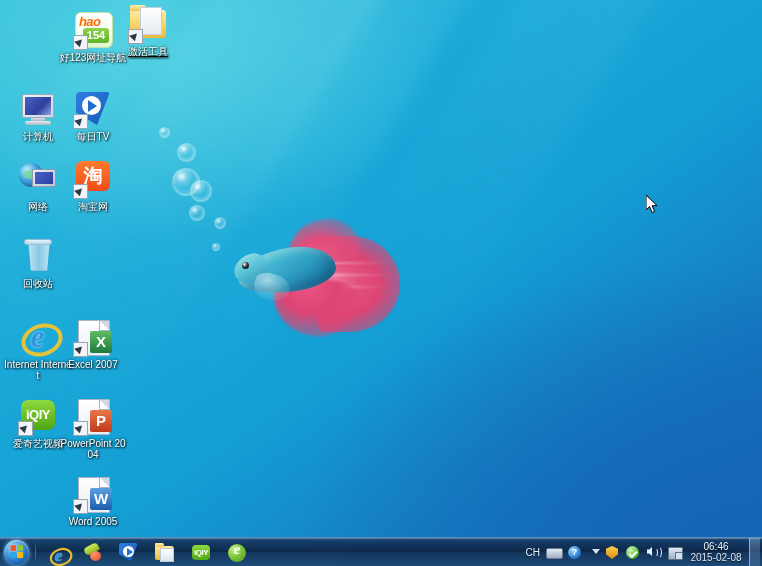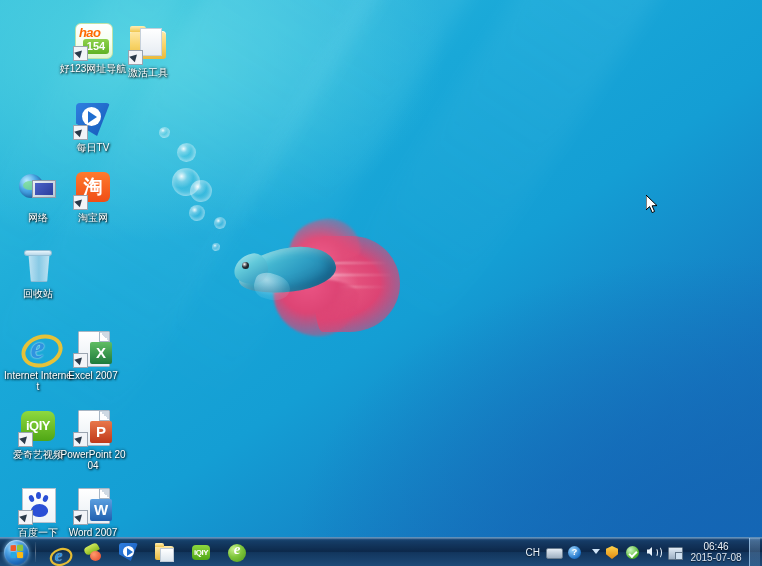--- a/index.html
+++ b/index.html
@@ -125,21 +125,21 @@
   .icon {
     position: absolute;
     width: 72px;
     text-align: center;
     cursor: default;
     user-select: none;
   }
   .icon .glyph {
     width: 40px;
     height: 40px;
-    margin: 15px auto 2px auto;
+    margin: 4px auto 2px auto;
     position: relative;
   }
   .icon .label {
     font-size: 10px;
     line-height: 11px;
     color: #ffffff;
     text-shadow: 0 0 3px rgba(0,0,0,0.85), 1px 1px 2px rgba(0,0,0,0.85);
     word-break: break-all;
     padding: 0 1px;
   }
@@ -630,29 +630,39 @@
     <div class="glyph">
       <div class="hao">
         <div class="h-txt">hao</div>
         <div class="n-box">154</div>
       </div>
       <div class="shortcut-arrow"></div>
     </div>
     <div class="label">好123网址导航</div>
   </div>
 
-  <div class="icon" style="left:112px;top:10px;">
+  <div class="icon" style="left:112px;top:0;text-decoration:underline;">
     <div class="glyph">
       <div class="folder"></div>
       <div class="folder-open-page"></div>
       <div class="shortcut-arrow"></div>
     </div>
     <div class="label">激活工具</div>
   </div>
 
+  <div class="icon" style="left:2px;top:85px;">
+    <div class="glyph">
+      <div class="monitor">
+          <div class="screen"></div>
+        </div>
+      <div class="monitor-stand"></div>
+      <div class="monitor-base"></div>
+    </div>
+    <div class="label">计算机</div>
+  </div>
 
   <div class="icon" style="left:2px;top:155px;">
     <div class="glyph">
       <div class="globe"></div>
       <div class="net-screen">
           <i></i>
         </div>
     </div>
     <div class="label">网络</div>
   </div>
@@ -668,21 +678,21 @@
   </div>
 
   <div class="icon" style="left:57px;top:155px;">
     <div class="glyph">
       <div class="tao">淘</div>
       <div class="shortcut-arrow"></div>
     </div>
     <div class="label">淘宝网</div>
   </div>
 
-  <div class="icon" style="left:2px;top:232px;font-family:Liberation Mono, monospace;">
+  <div class="icon" style="left:2px;top:232px;">
     <div class="glyph">
       <div class="bin"></div>
       <div class="bin-lid"></div>
     </div>
     <div class="label">回收站</div>
   </div>
 
 
   <div class="icon" style="left:2px;top:313px;">
     <div class="glyph">
@@ -717,42 +727,30 @@
     <div class="glyph">
       <div class="odoc">
         <div class="fold"></div>
         <div class="tile tile-p">P</div>
       </div>
       <div class="shortcut-arrow"></div>
     </div>
     <div class="label">PowerPoint 2004</div>
   </div>
 
-  <div class="icon" style="left:2px;top:470px;">
-    <div class="glyph">
-      <div class="baidu">
-        <div class="paw-pad"></div>
-        <div class="paw-toe" style="left:6px;top:6px;transform:rotate(-20deg);"></div>
-        <div class="paw-toe" style="left:13px;top:3px;"></div>
-        <div class="paw-toe" style="left:20px;top:6px;transform:rotate(20deg);"></div>
-      </div>
-      <div class="shortcut-arrow"></div>
-    </div>
-    <div class="label">百度一下</div>
-  </div>
 
   <div class="icon" style="left:57px;top:470px;">
     <div class="glyph">
       <div class="odoc">
         <div class="fold"></div>
         <div class="tile tile-w">W</div>
       </div>
       <div class="shortcut-arrow"></div>
     </div>
-    <div class="label">Word 2007</div>
+    <div class="label">Word 2005</div>
   </div>
 
   <div id="taskbar">
 
     <div id="start-orb">
       <div class="orb">
         <div class="winlogo">
           <span class="wl-tl"></span>
             <span class="wl-tr"></span>
           <span class="wl-bl"></span>
@@ -838,21 +836,21 @@
         <div class="spk-w2"></div>
       </div>
 
       <div class="tray-ico">
         <div class="net-ico"></div>
         <div class="net-plug"></div>
       </div>
 
       <div id="clock">
         <div>06:46</div>
-        <div style="opacity:.9;">2015-07-08</div>
+        <div style="opacity:.9;">2015-02-08</div>
       </div>
 
       <div id="show-desktop"></div>
     </div>
   </div>
 
   <div id="cursor">
     <svg width="12" height="19" viewBox="0 0 12 19">
       <polygon points="0,0 0,15 3.6,11.6 6.2,17.6 8.6,16.5 6.1,10.8 11,10.6" fill="#ffffff" stroke="#000000" stroke-width="1"></polygon>
     </svg>

